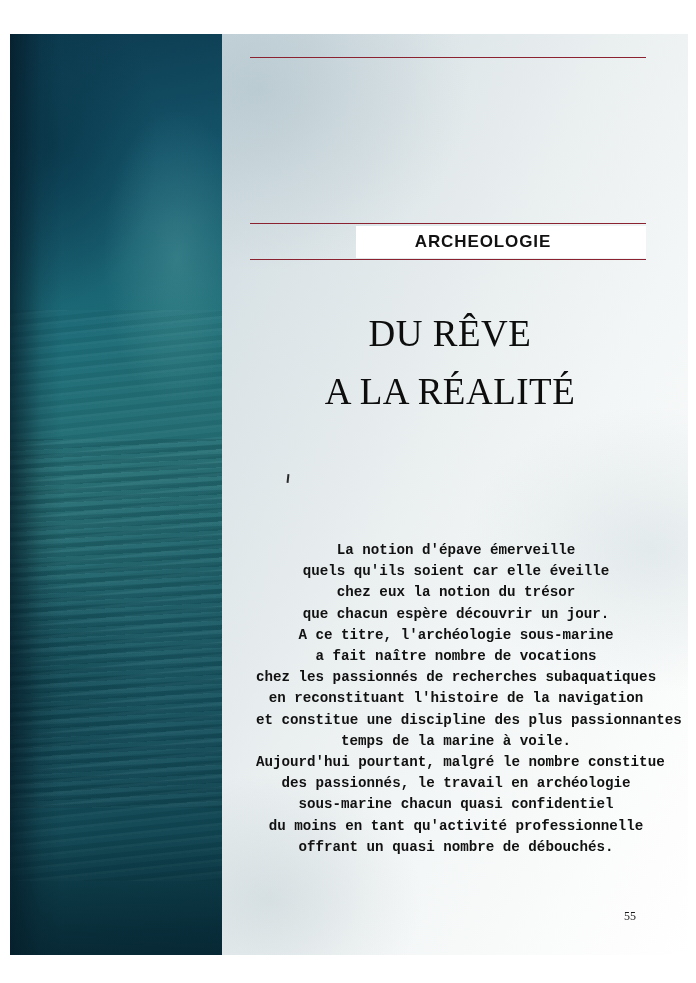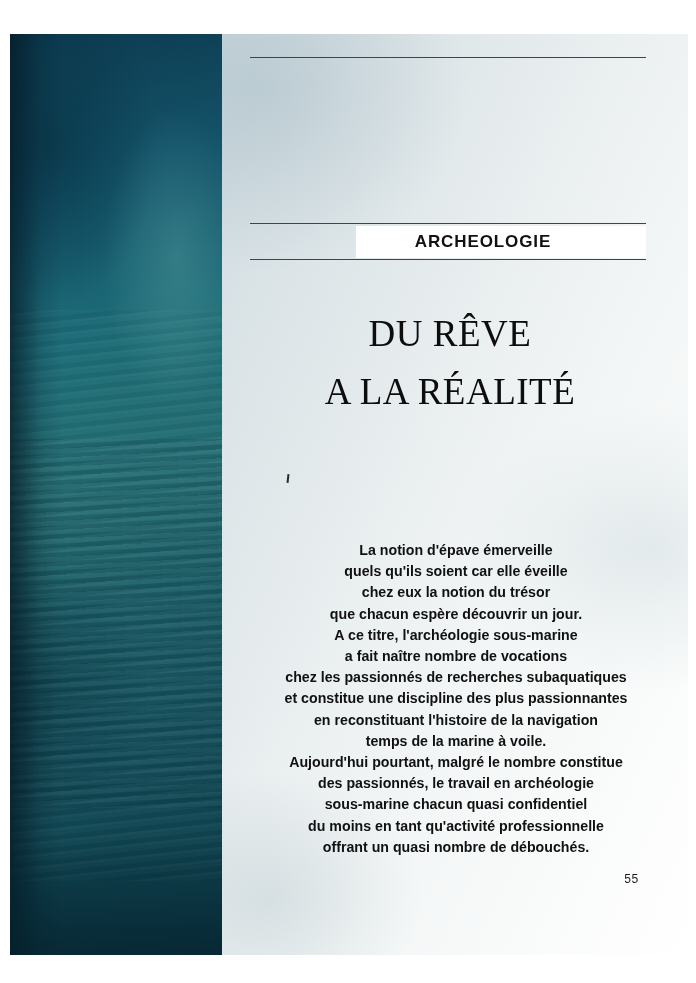--- a/index.html
+++ b/index.html
@@ -212,34 +212,34 @@
   }
 
   
   .deck {
     position: absolute;
     left: 256px;
     top: 540px;
     width: 400px;
     z-index: 7;
     text-align: center;
-    font-family: Liberation Sans, sans-serif;
+    font-family: Liberation Mono, monospace;
     font-weight: bold;
     font-size: 14.2px;
     line-height: 21.2px;
     color: #111111;
   }
   .deck div { white-space: nowrap; }
 
   .folio {
     position: absolute;
     left: 624px;
-    top: 873px;
-    z-index: 7;
-    font-family: Liberation Mono, monospace;
+    top: 909px;
+    z-index: 7;
+    font-family: Liberation Serif, serif;
     font-size: 12px;
     color: #1a1a1a;
   }
 </style>
 </head>
 <body>
 
 <div class="page">
 
   <div class="photo">
@@ -271,22 +271,22 @@
   <div class="tick"></div>
 
   <div class="deck">
     <div>La notion d'épave émerveille</div>
     <div>quels qu'ils soient car elle éveille</div>
     <div>chez eux la notion du trésor</div>
     <div>que chacun espère découvrir un jour.</div>
     <div>A ce titre, l'archéologie sous-marine</div>
     <div>a fait naître nombre de vocations</div>
     <div>chez les passionnés de recherches subaquatiques</div>
+    <div>en reconstituant l'histoire de la navigation</div>
     <div>et constitue une discipline des plus passionnantes</div>
-    <div>en reconstituant l'histoire de la navigation</div>
     <div>temps de la marine à voile.</div>
     <div>Aujourd'hui pourtant, malgré le nombre constitue</div>
     <div>des passionnés, le travail en archéologie</div>
     <div>sous-marine chacun quasi confidentiel</div>
     <div>du moins en tant qu'activité professionnelle</div>
     <div>offrant un quasi nombre de débouchés.</div>
   </div>
 
   <div class="folio">55</div>
 

